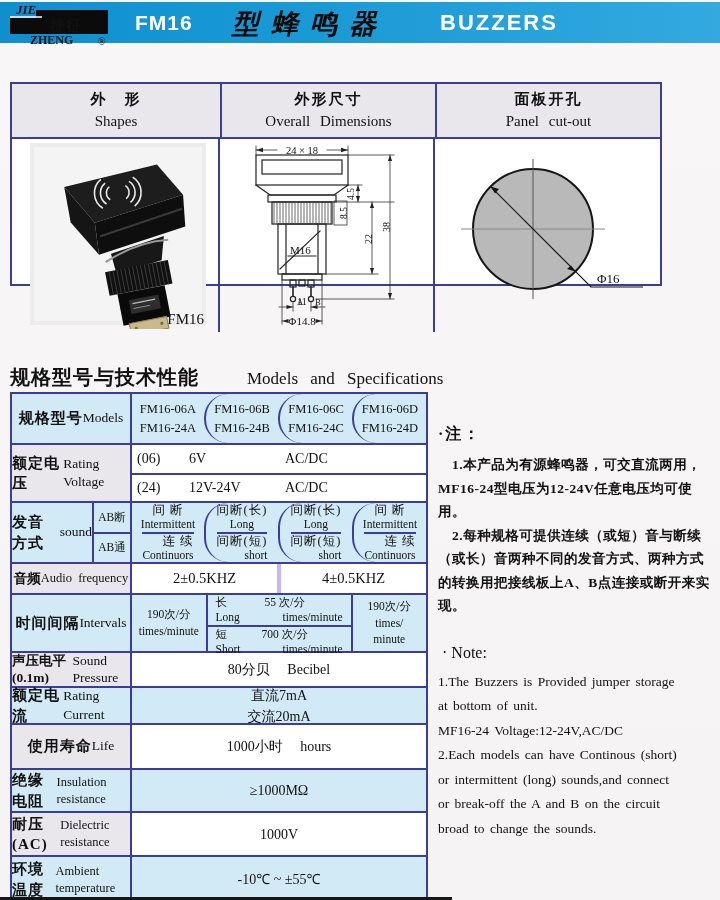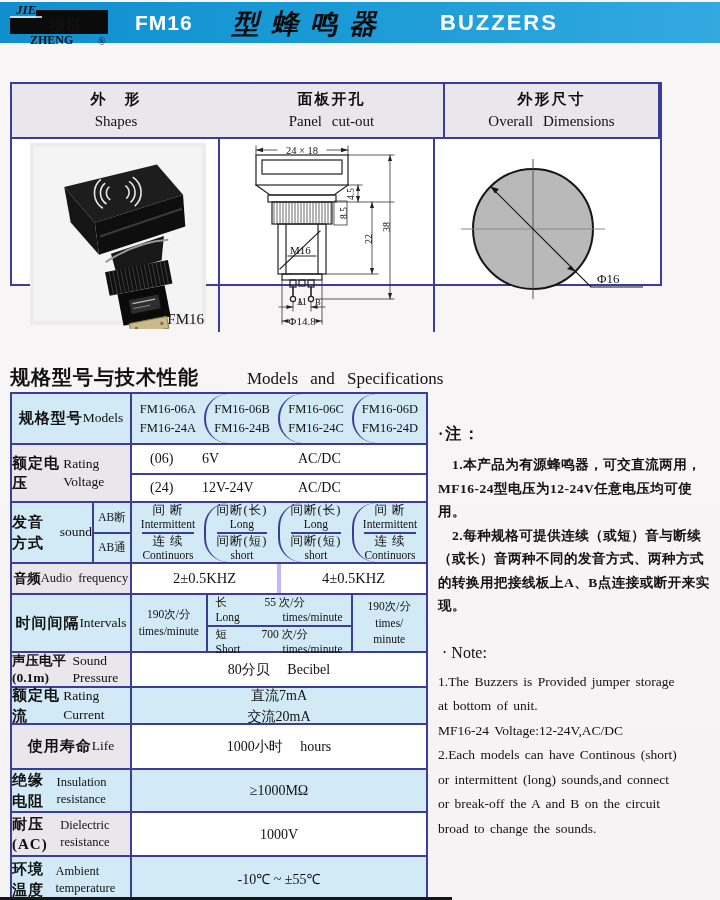--- a/index.html
+++ b/index.html
@@ -47,29 +47,29 @@
   .shead .cn.small{font-size:13.5px;letter-spacing:0;}
   .shead .en{font-size:13.5px;word-spacing:3px;}
   .shead .en.small{font-size:12.5px;}
   .sval{flex:1;display:flex;box-sizing:border-box;}
   .cols4{width:100%;display:flex;}
   .cols4>div{flex:1;box-sizing:border-box;display:flex;flex-direction:column;align-items:center;justify-content:center;line-height:1.5;font-size:12.5px;border-radius:24px;}
   .cols4>div+div{border-left:2px solid #3c3c9a;}
   .vstack{display:flex;flex-direction:column;width:100%;}
   .vrow{display:flex;align-items:center;box-sizing:border-box;height:28px;font-size:14px;}
   .vrow+.vrow{border-top:2px solid #3c3c9a;}
-  .vcode{margin-left:18px;width:52px;}
+  .vcode{margin-left:5px;width:52px;}
   .vvalue{width:96px;}
   .keycol{width:38px;box-sizing:border-box;border-right:2px solid #3c3c9a;display:flex;flex-direction:column;flex-shrink:0;}
   .keycol>div{flex:1;display:flex;align-items:center;justify-content:center;font-size:11.5px;}
   .keycol>div+div{border-top:2px solid #3c3c9a;}
   .shead.narrow{width:82px;}
   .twocells{flex:1;display:flex;flex-direction:column;}
   .twocells>div{flex:1;display:flex;flex-direction:column;align-items:center;justify-content:center;line-height:1.2;}
-  .twocells>div+div{border-top:2px solid #3c3c9a;}
+  .twocells>div+div{border-top:2px solid #3c3c9a;align-items:flex-end;}
   .scn{font-size:12.5px;letter-spacing:1px;}
   .sen{font-size:11.5px;}
   .halves{width:100%;display:flex;}
   .halves>div{flex:1;display:flex;align-items:center;justify-content:center;font-size:14.5px;}
   .halves>div+div{border-left:4px solid #c4b5fd;}
   .centerval{flex:1;display:flex;flex-direction:column;align-items:center;justify-content:center;font-size:14px;line-height:1.5;}
   .ws{word-spacing:14px;}
   .int-left{width:73.5px;box-sizing:border-box;display:flex;flex-direction:column;align-items:center;justify-content:center;font-size:11.5px;line-height:1.5;flex-shrink:0;}
   .int-mid{width:147px;box-sizing:border-box;border-left:2px solid #3c3c9a;border-right:2px solid #3c3c9a;display:flex;flex-direction:column;flex-shrink:0;}
   .int-mid>div{flex:1;display:flex;flex-direction:column;justify-content:center;padding:0 8px;font-size:11.5px;line-height:1.3;}
@@ -107,27 +107,27 @@
     <div class="cn-title">型蜂鸣器</div>
     <div class="buzzers">BUZZERS</div>
   </div>
 
   <div class="ovtable">
     <div class="ovhead">
       <div class="ovc ovc1">
         <div class="ov-cn">外　形</div>
         <div class="ov-en">Shapes</div>
       </div>
+      <div class="ovc ovc2">
+        <div class="ov-cn">外形尺寸</div>
+        <div class="ov-en">Overall Dimensions</div>
+      </div>
       <div class="ovc ovc3">
         <div class="ov-cn">面板开孔</div>
         <div class="ov-en">Panel cut-out</div>
-      </div>
-      <div class="ovc ovc2">
-        <div class="ov-cn">外形尺寸</div>
-        <div class="ov-en">Overall Dimensions</div>
       </div>
     </div>
     <div class="ovbody">
 
       <div class="ovcell ovc1">
         <svg width="206" height="190" viewBox="0 0 206 190">
           <rect x="18" y="4" width="176" height="182" fill="#ececec"></rect>
           <rect x="22" y="8" width="168" height="174" fill="#f4f4f4"></rect>
           <g transform="rotate(-4 110 100)">
             <polygon points="56,44 150,28 174,60 84,82" fill="#1d1d1d"></polygon>

